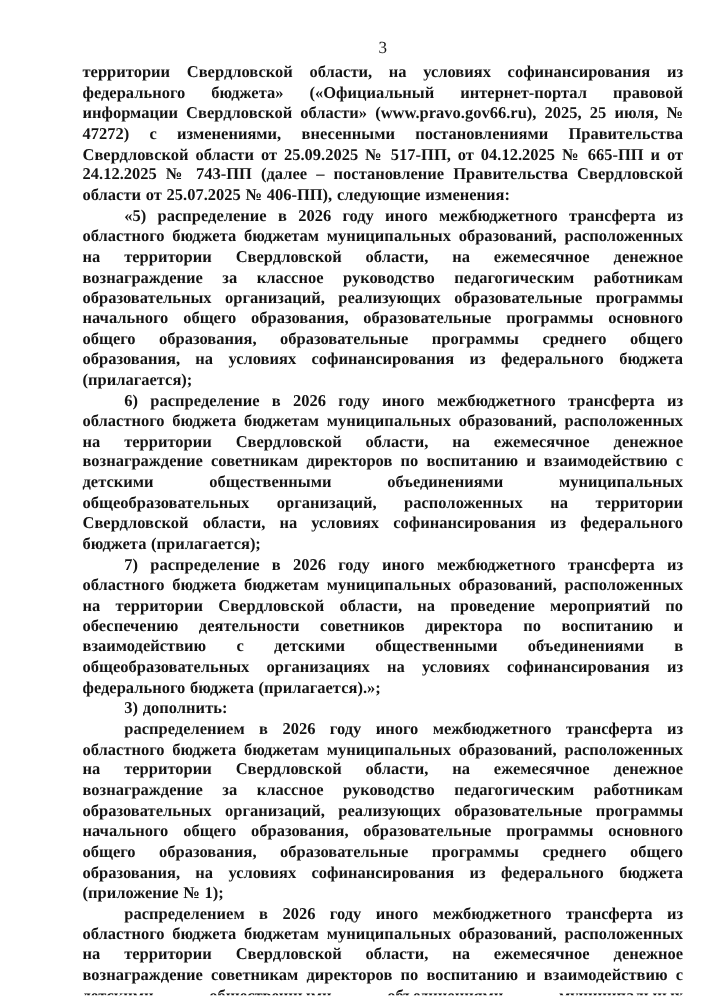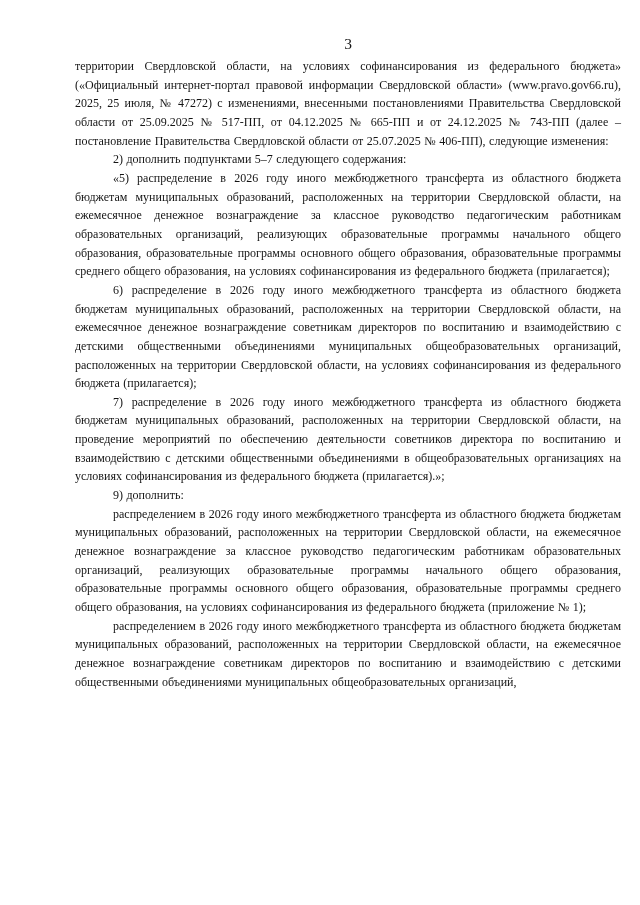--- a/index.html
+++ b/index.html
@@ -31,40 +31,40 @@
     line-height: 18.6px;
   }
   .doc-body {
     position: absolute;
     left: 75px;
     top: 57px;
     width: 546px;
   }
   .para {
     margin: 0;
-    font-size: 12px;
+    font-size: 15px;
     line-height: 18.65px;
     text-align: justify;
     text-indent: 38px;
     hyphens: none;
     word-spacing: 0.5px;
+    font-weight: bold;
   }
   .para.no-indent {
     text-indent: 0;
   }
 </style>
 </head>
 <body>
 
 <div class="page">
   <div class="page-number">3</div>
 
   <div class="doc-body">
     <p class="para no-indent">территории Свердловской области, на условиях софинансирования из федерального бюджета» («Официальный интернет-портал правовой информации Свердловской области» (www.pravo.gov66.ru), 2025, 25 июля, № 47272) с изменениями, внесенными постановлениями Правительства Свердловской области от 25.09.2025 № 517-ПП, от 04.12.2025 № 665-ПП и от 24.12.2025 № 743-ПП (далее – постановление Правительства Свердловской области от 25.07.2025 № 406-ПП), следующие изменения:</p>
-    <p class="para">2) дополнить подпунктами 5–7 следующего содержания:</p>
     <p class="para">«5) распределение в 2026 году иного межбюджетного трансферта из областного бюджета бюджетам муниципальных образований, расположенных на территории Свердловской области, на ежемесячное денежное вознаграждение за классное руководство педагогическим работникам образовательных организаций, реализующих образовательные программы начального общего образования, образовательные программы основного общего образования, образовательные программы среднего общего образования, на условиях софинансирования из федерального бюджета (прилагается);</p>
     <p class="para">6) распределение в 2026 году иного межбюджетного трансферта из областного бюджета бюджетам муниципальных образований, расположенных на территории Свердловской области, на ежемесячное денежное вознаграждение советникам директоров по воспитанию и взаимодействию с детскими общественными объединениями муниципальных общеобразовательных организаций, расположенных на территории Свердловской области, на условиях софинансирования из федерального бюджета (прилагается);</p>
     <p class="para">7) распределение в 2026 году иного межбюджетного трансферта из областного бюджета бюджетам муниципальных образований, расположенных на территории Свердловской области, на проведение мероприятий по обеспечению деятельности советников директора по воспитанию и взаимодействию с детскими общественными объединениями в общеобразовательных организациях на условиях софинансирования из федерального бюджета (прилагается).»;</p>
-    <p class="para">9) дополнить:</p>
+    <p class="para">3) дополнить:</p>
     <p class="para">распределением в 2026 году иного межбюджетного трансферта из областного бюджета бюджетам муниципальных образований, расположенных на территории Свердловской области, на ежемесячное денежное вознаграждение за классное руководство педагогическим работникам образовательных организаций, реализующих образовательные программы начального общего образования, образовательные программы основного общего образования, образовательные программы среднего общего образования, на условиях софинансирования из федерального бюджета (приложение № 1);</p>
     <p class="para">распределением в 2026 году иного межбюджетного трансферта из областного бюджета бюджетам муниципальных образований, расположенных на территории Свердловской области, на ежемесячное денежное вознаграждение советникам директоров по воспитанию и взаимодействию с детскими общественными объединениями муниципальных общеобразовательных организаций,</p>
   </div>
 </div>
 
 </body></html>

